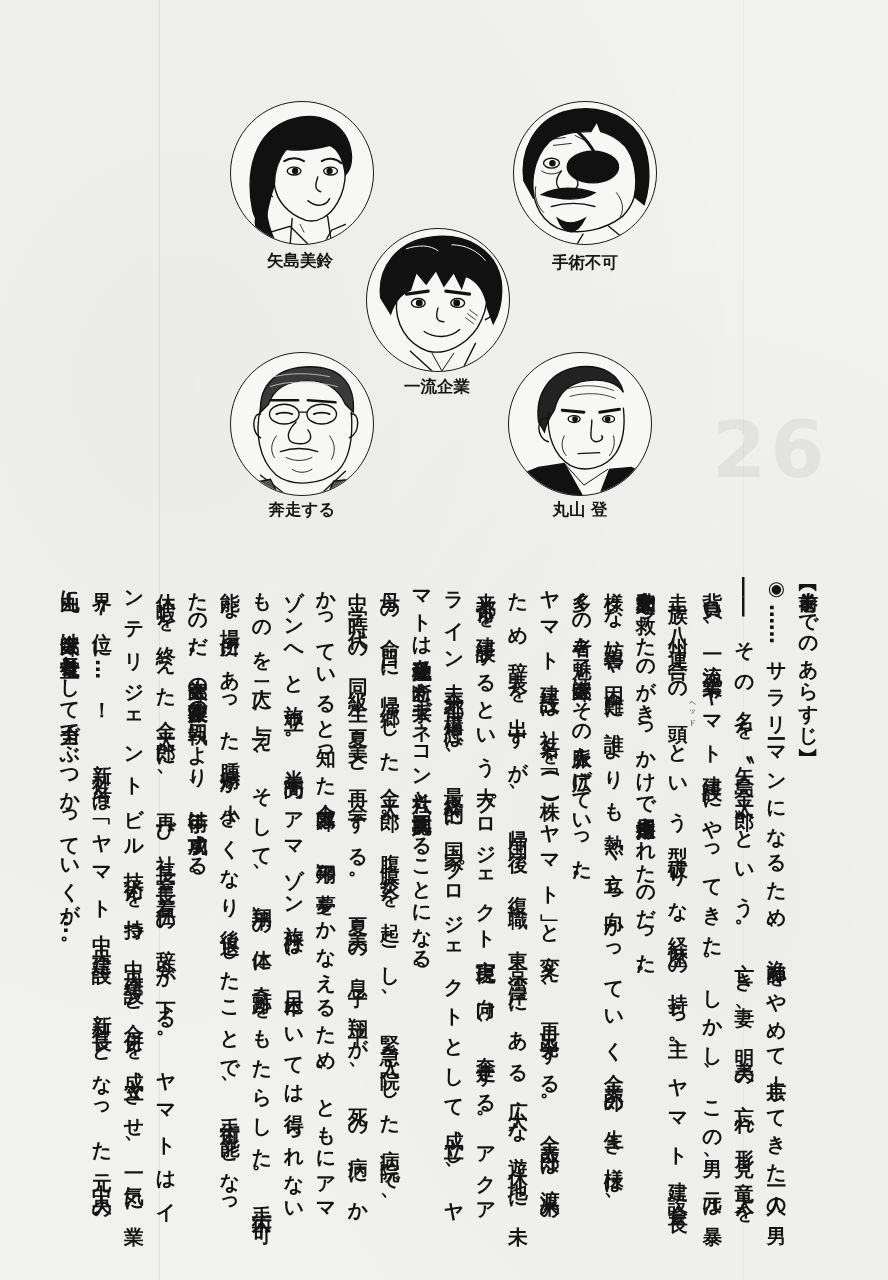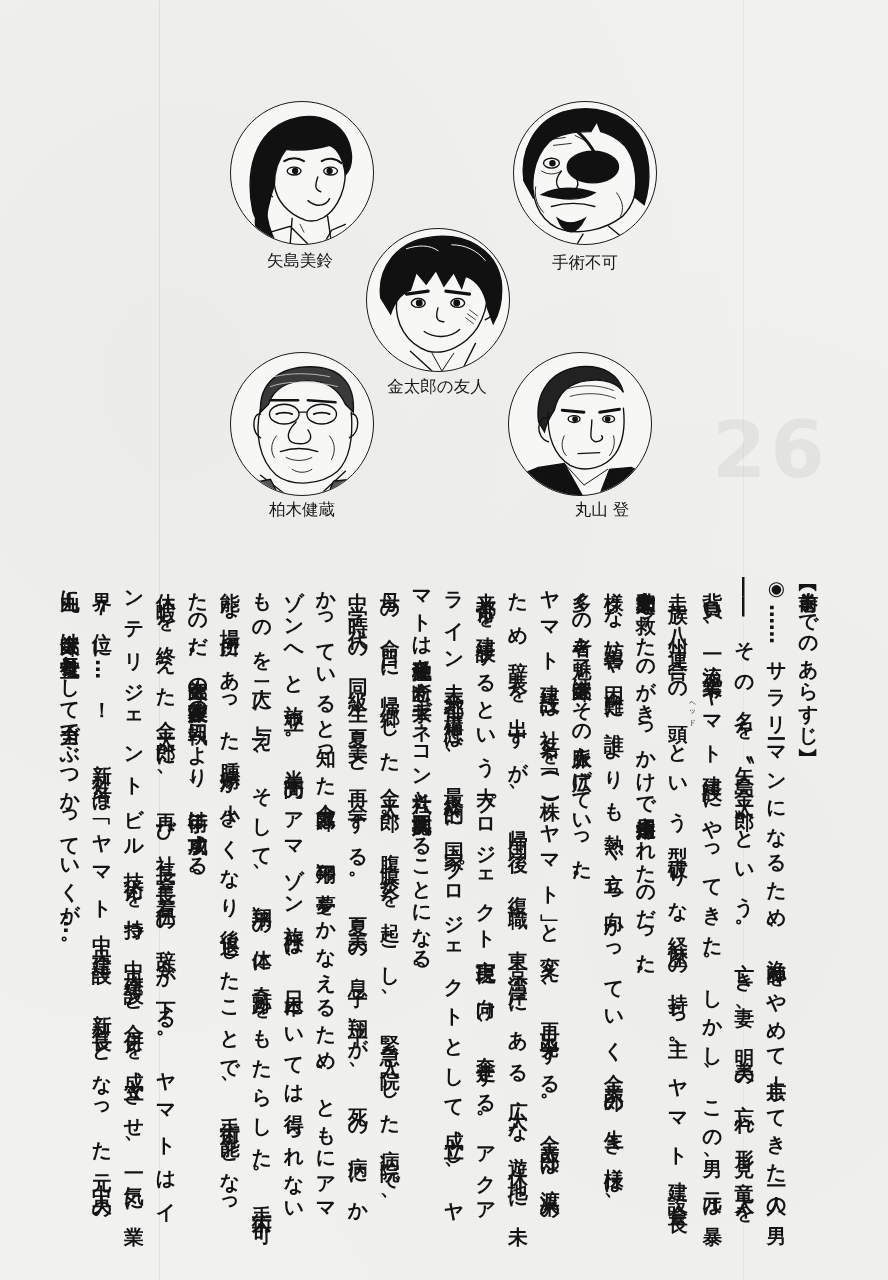--- a/index.html
+++ b/index.html
@@ -18,21 +18,21 @@
     font-family: "DejaVu Sans", sans-serif; font-weight: bold; font-size: 78px;
     color: rgba(0,0,0,0.05); letter-spacing: 4px;
   }
   .portrait {
     position: absolute; width: 144px; height: 144px; border-radius: 50%;
     border: 1.3px solid #1a1a1a; background: #f7f7f5; overflow: hidden; box-sizing: border-box;
   }
   .portrait svg { width: 100%; height: 100%; display: block; }
   .label {
     position: absolute; width: 140px; text-align: center;
-    font-family: "DejaVu Sans", sans-serif; font-weight: normal; font-size: 16.5px;
+    font-family: "DejaVu Sans", sans-serif; font-weight: bold; font-size: 16.5px;
     line-height: 18px; color: #161616; white-space: nowrap;
   }
   .synopsis {
     position: absolute; top: 577px; right: 64px; height: 634px;
     writing-mode: vertical-rl;
     font-family: "DejaVu Sans", sans-serif;
     font-size: 19.8px; line-height: 32px; font-weight: 600;
   }
   .col { white-space: nowrap; }
   .col.j { text-align: justify; text-align-last: justify; }
@@ -108,21 +108,21 @@
       <ellipse cx="92" cy="75" rx="7" ry="4.5"></ellipse>
       <circle cx="91" cy="75" r="2.8" fill="#111"></circle>
       <path d="M72,80 C69,90 71,94 78,94"></path>
       <path d="M58,104 C68,111 84,111 94,102"></path>
       <path d="M102,86 L110,92 M104,82 L112,88 M100,90 L108,96" stroke-width="0.8"></path>
       <path d="M44,124 L66,144 M110,116 L96,144"></path>
       <path d="M66,126 L76,144 L88,126" stroke-width="1"></path>
     </g>
   </svg>
 </div>
-<div class="label" style="left:367px; top:378px">金太郎の友人</div>
+<div class="label" style="left:367px; top:378px">一流企業</div>
 
 <div class="portrait" style="left:230px; top:352px">
   <svg viewBox="0 0 144 144">
     <g fill="none" stroke="#111" stroke-width="1.4" stroke-linecap="round">
       <path d="M30,60 C28,30 50,14 80,14 C110,14 126,30 124,60 L116,52 C108,34 94,28 78,28 C60,28 44,34 38,52 Z" fill="#3a3a3a"></path>
       <path d="M44,24 C60,20 80,20 100,24 M40,34 C56,28 84,28 108,34" stroke="#d8d8d6" stroke-width="0.8"></path>
       <path d="M30,56 C24,80 28,108 46,124 C62,136 92,134 108,120 C120,108 124,86 122,60"></path>
       <path d="M30,62 C22,60 20,80 30,86"></path>
       <path d="M122,62 C130,60 132,80 120,86"></path>
       <path d="M40,48 L68,48" stroke-width="2.6"></path>
@@ -135,21 +135,21 @@
       <path d="M46,84 C40,92 40,100 44,106 M100,84 C106,92 106,100 102,108" stroke-width="0.9"></path>
       <path d="M50,100 C62,96 76,96 88,100"></path>
       <path d="M56,106 C64,110 74,110 82,106" stroke-width="0.9"></path>
       <path d="M62,118 C68,122 76,122 82,118" stroke-width="0.9"></path>
       <path d="M30,124 L56,144 M116,120 L90,144"></path>
       <path d="M20,132 L40,128 L48,144 L14,144 Z" fill="#555"></path>
       <path d="M122,128 L104,130 L98,144 L132,144 Z" fill="#555"></path>
     </g>
   </svg>
 </div>
-<div class="label" style="left:232px; top:501px">柏木健蔵</div>
+<div class="label" style="left:232px; top:501px">奔走する</div>
 
 <div class="portrait" style="left:508px; top:352px">
   <svg viewBox="0 0 144 144">
     <g fill="none" stroke="#111" stroke-width="1.4" stroke-linecap="round">
       <path d="M30,70 C26,40 42,18 72,14 C96,12 112,22 116,40 C110,30 96,26 80,28 C62,30 50,40 46,58 C42,64 38,70 36,80 Z" fill="#222"></path>
       <path d="M60,36 C74,32 92,32 106,38 M62,44 C76,40 94,40 108,46" stroke-width="0.8"></path>
       <path d="M40,60 C38,84 46,104 62,114 C78,122 98,116 108,102 C116,90 118,74 116,56"></path>
       <path d="M40,66 C28,62 26,86 40,90"></path>
       <path d="M54,58 L76,60" stroke-width="3"></path>
       <path d="M92,60 L112,57" stroke-width="3"></path>
@@ -159,21 +159,21 @@
       <circle cx="100" cy="67" r="2.2" fill="#111"></circle>
       <path d="M84,68 C84,80 80,88 88,90 C94,90 96,86 94,84"></path>
       <path d="M70,102 L92,101"></path>
       <path d="M56,84 C52,92 54,100 58,104 M106,84 C108,92 106,98 102,104" stroke-width="0.9"></path>
       <path d="M0,144 L0,128 L30,116 L56,112 L74,144 Z" fill="#111"></path>
       <path d="M144,144 L144,126 L124,116 L102,118 L92,144 Z" fill="#111"></path>
       <path d="M56,112 L76,134 L100,118" stroke-width="1"></path>
     </g>
   </svg>
 </div>
-<div class="label" style="left:532px; top:501px">丸山 登</div>
+<div class="label" style="left:510px; top:501px">丸山 登</div>
 
 <div class="synopsis">
   <div class="col title">【前巻までのあらすじ】</div>
   <div class="col j">◉……サラリーマンになるため、漁師をやめて上京してきた一人の男</div>
   <div class="col j">――その名を〝矢島金太郎〟という。亡き妻、明美の忘れ形見・竜太を</div>
   <div class="col j tight">背負い、一流企業「ヤマト建設」にやってきた。しかし、この男、元は暴</div>
   <div class="col j"><span>走族「八州連合」の</span><ruby><span>頭</span><rt>ヘッド</rt></ruby><span>という型破りな経歴の持ち主。ヤマト建設会長・</span></div>
   <div class="col">大和守之助を救ったのがきっかけで中途採用されたのだった。</div>
   <div class="col j">様々な妨害や困難に誰よりも熱く立ち向かっていく金太郎の生き様は、</div>
   <div class="col">多くの者を魅了。金太郎はその人脈を広げていった。</div>

